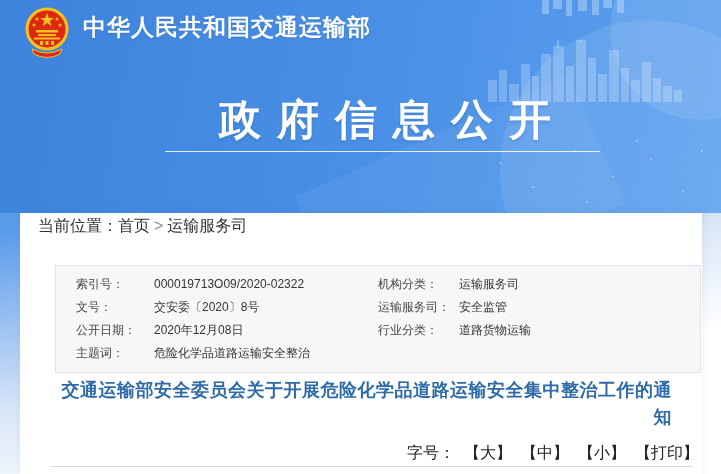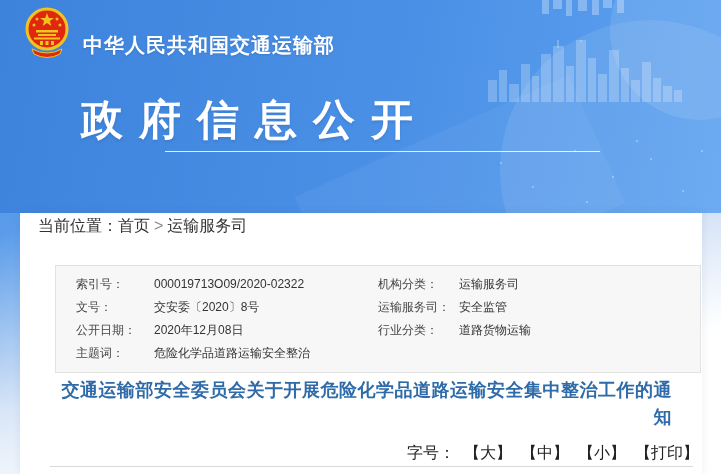--- a/index.html
+++ b/index.html
@@ -35,27 +35,27 @@
   .skyline-top { position: absolute; left: 540px; top: 0; }
   .dots { position: absolute; left: 0; top: 0; width: 721px; height: 213px; }
   .dots i {
     position: absolute; width: 2px; height: 2px; border-radius: 50%;
     background: rgba(255,255,255,0.40);
   }
 
   .emblem { position: absolute; left: 24px; top: 7px; width: 46px; height: 54px; }
 
   .ministry-name {
-    position: absolute; left: 83px; top: 32px;
-    font-size: 20px; font-weight: bold; color: #ffffff; letter-spacing: 1px;
+    position: absolute; left: 83px; top: 12px;
+    font-size: 23px; font-weight: bold; color: #ffffff; letter-spacing: 1px;
     text-shadow: 0 1px 2px rgba(0,0,0,0.12);
   }
   .gov-title {
     position: absolute; left: 65px; top: 92px; width: 640px;
-    text-align: left; font-size: 42px; font-weight: bold; color: #ffffff;
+    text-align: center; font-size: 42px; font-weight: bold; color: #ffffff;
     letter-spacing: 16px; padding-left: 16px;
     text-shadow: 0 2px 3px rgba(0,0,0,0.10);
   }
   .gov-title-underline {
     position: absolute; left: 165px; top: 151px; width: 435px; height: 1px;
     background: rgba(255,255,255,0.85);
   }
 
   
   .card {

